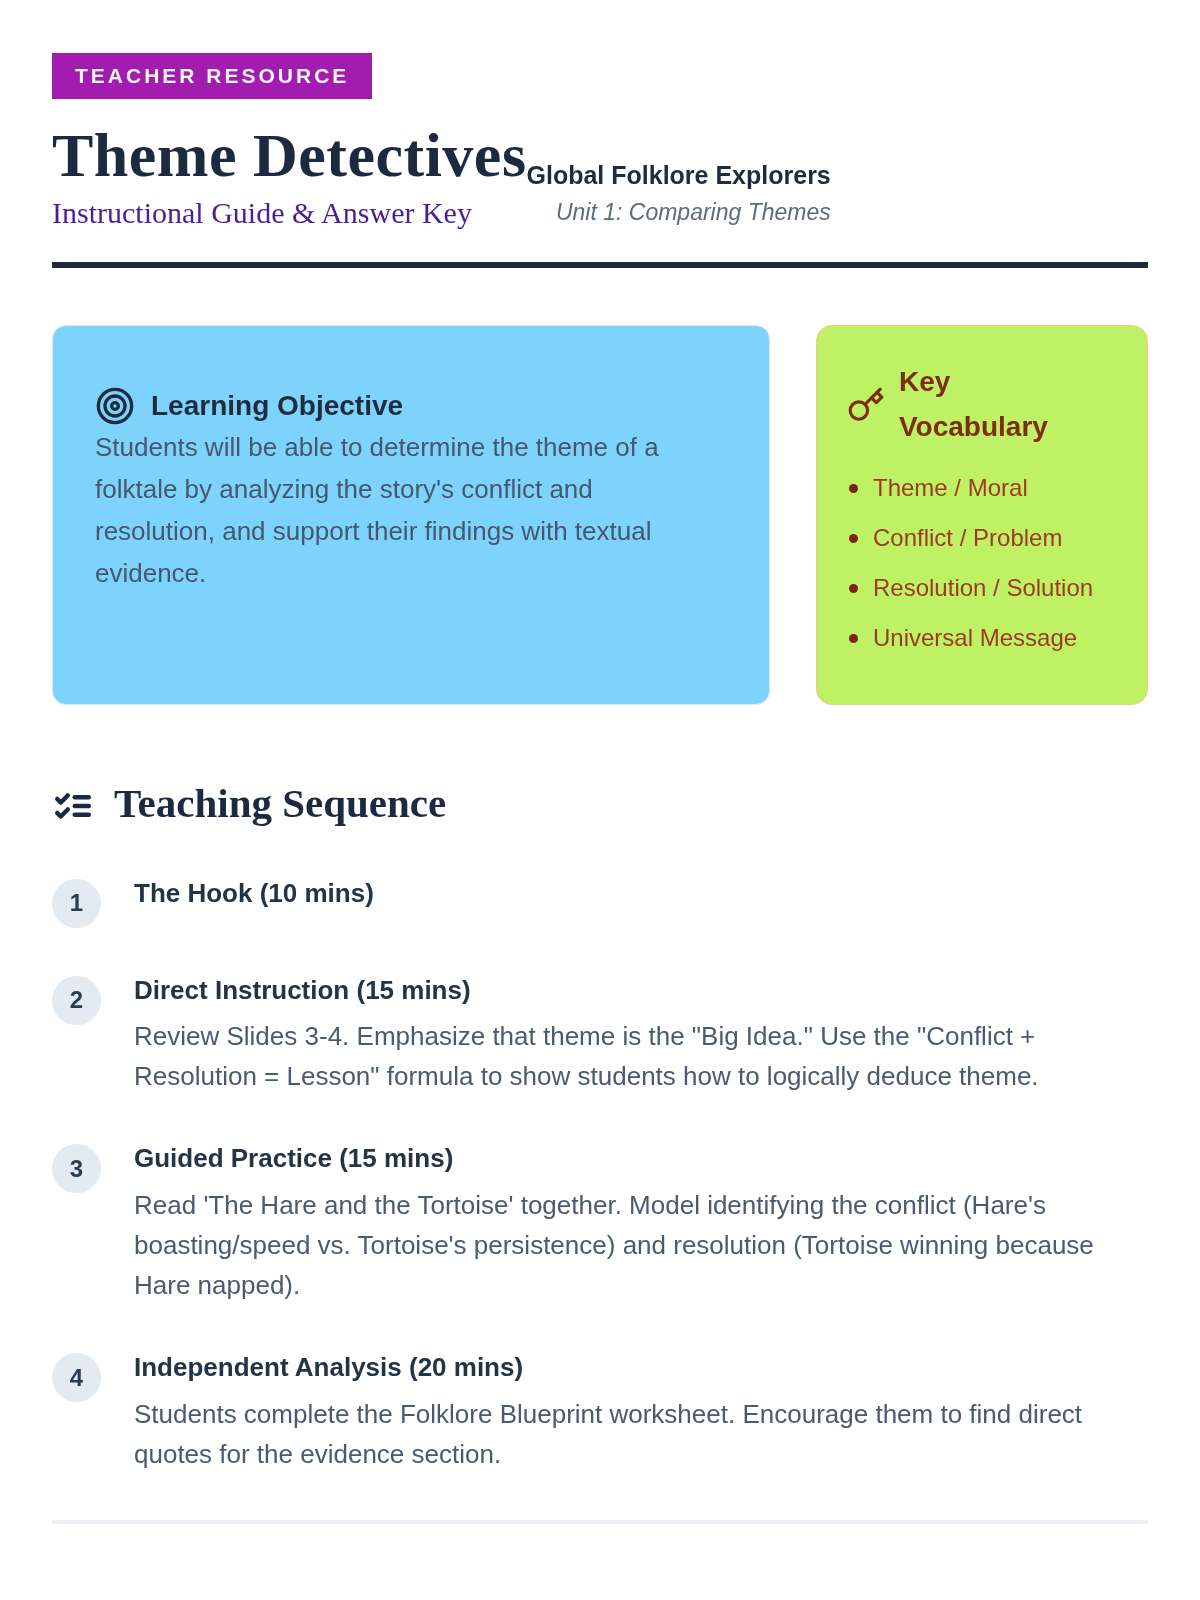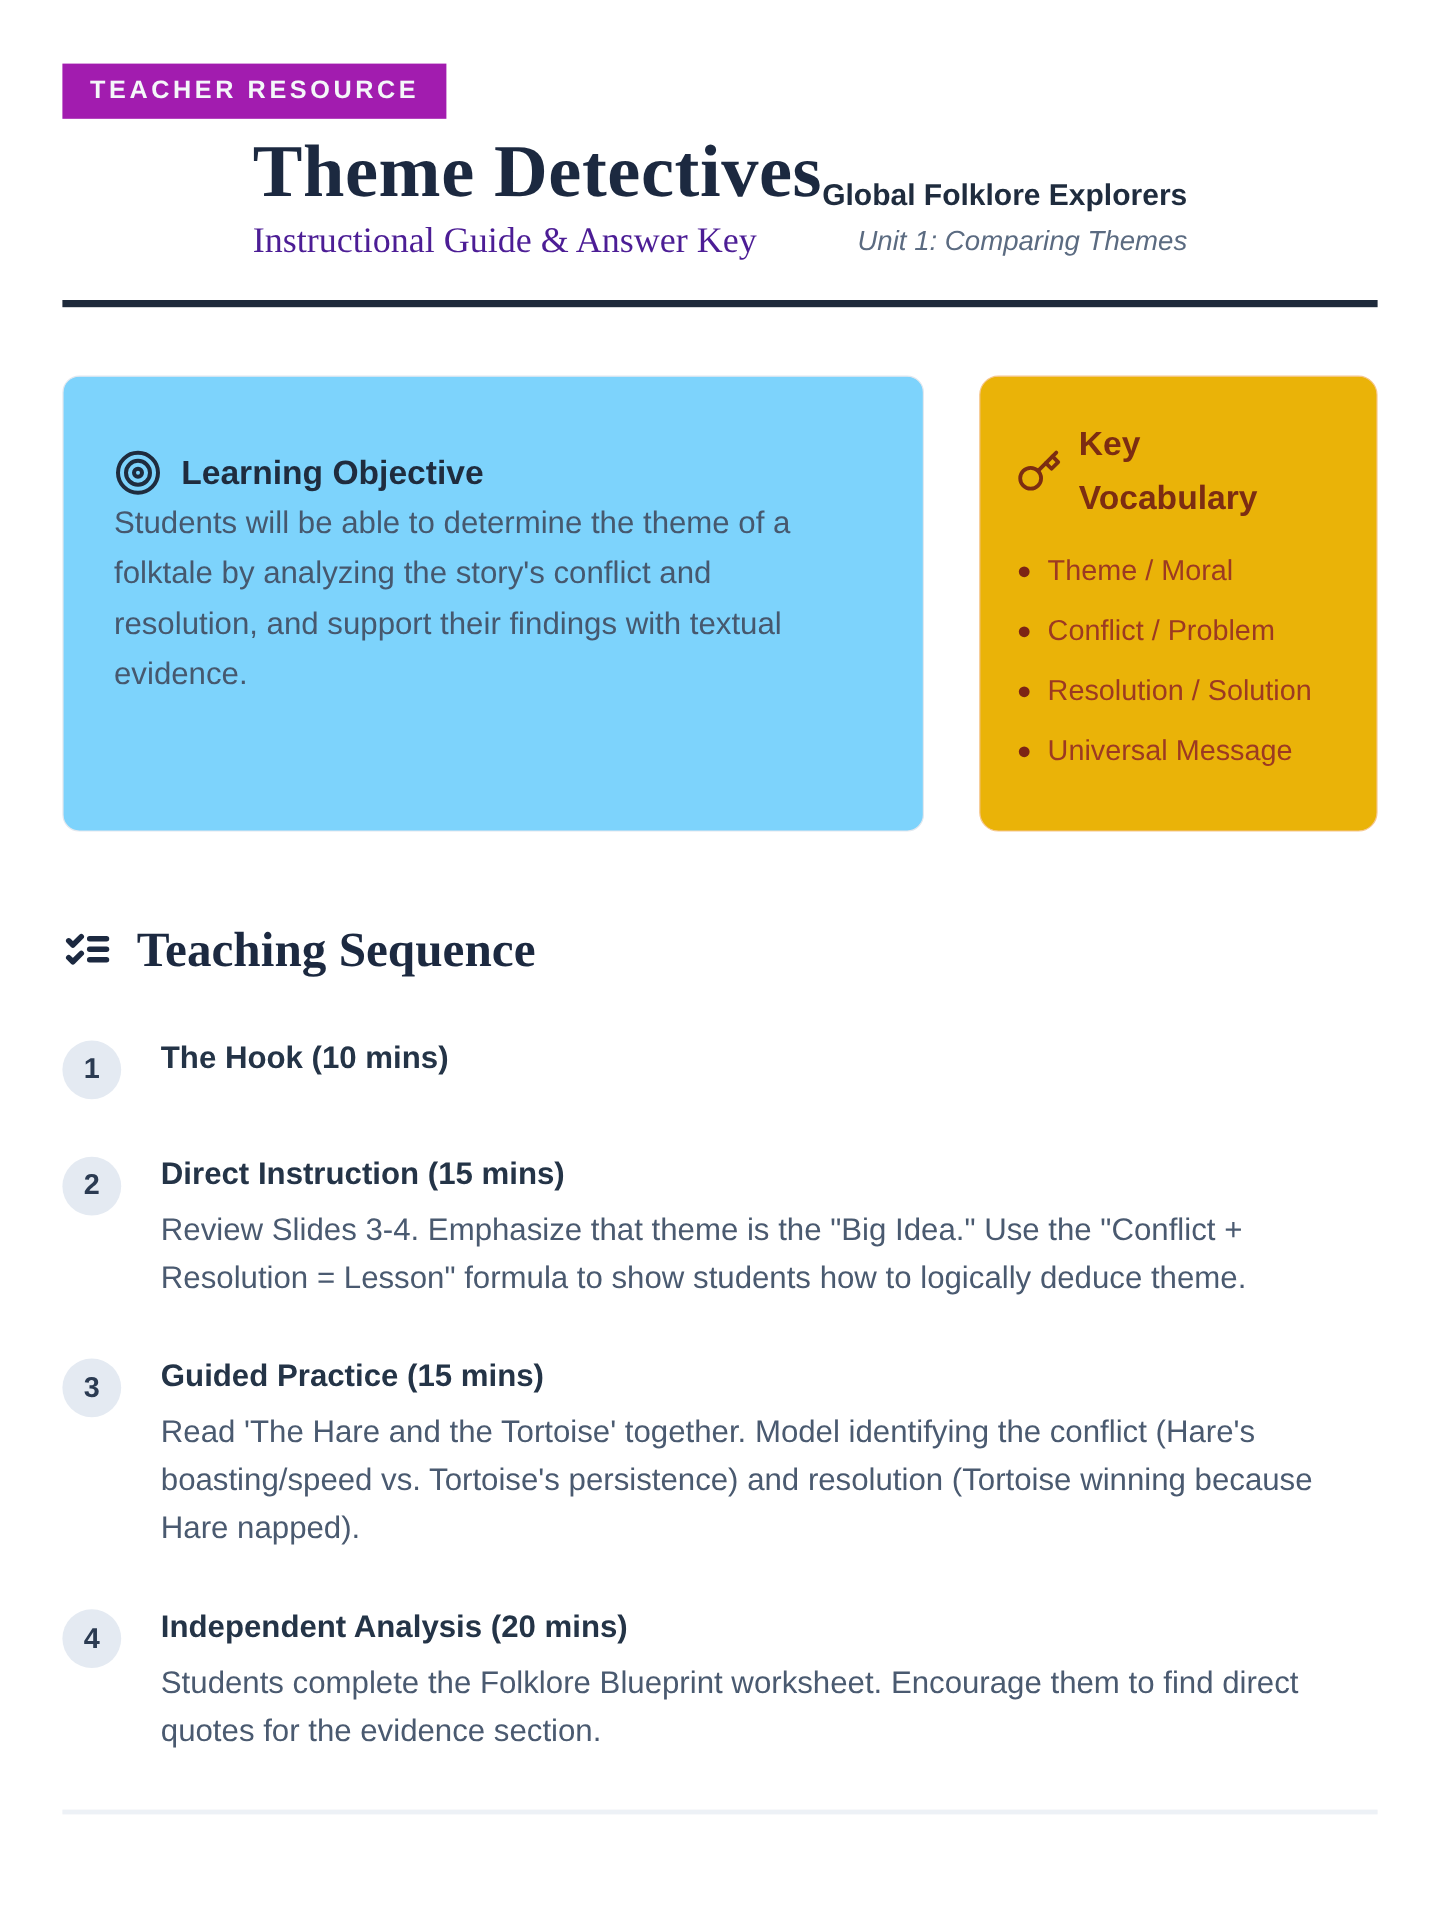--- a/index.html
+++ b/index.html
@@ -19,23 +19,23 @@
     display: inline-block;
     background: #a21caf;
     color: #f4f6f9;
     font-size: 21px;
     font-weight: 700;
     letter-spacing: 3px;
     padding: 11px 23px;
   }
   .header-row {
     display: flex;
-    justify-content: center;
+    justify-content: flex-start;
     align-items: flex-end;
-    margin-top: 12px;
+    margin-top: 24px;
   }
   .title {
     font-size: 62px;
     font-weight: 600;
     color: #1c2940;
     line-height: 1.05;
     letter-spacing: 0.5px;
   }
   .subtitle {
     font-size: 30px;
@@ -78,21 +78,21 @@
   }
   .objective-body {
     font-size: 26px;
     line-height: 42px;
     color: #46586e;
     max-width: 600px;
   }
   .card-vocab {
     width: 332px;
     flex: none;
-    background: #eab308;
+    background: #bef264;
     border: 1.5px solid #f6c68e;
     border-radius: 16px;
     padding: 34px 30px 30px 30px;
   }
   .vocab-heading-row {
     display: flex;
     align-items: center;
     gap: 14px;
   }
   .vocab-heading {
@@ -120,21 +120,21 @@
     top: 10px;
     width: 9px;
     height: 9px;
     border-radius: 50%;
     background: #7c2415;
   }
 
   
   .section-heading-row {
     display: flex;
-    align-items: center;
+    align-items: flex-end;
     gap: 20px;
     margin-top: 74px;
   }
   .section-heading {
     font-size: 41px;
     font-weight: 600;
     color: #1c2940;
   }
   .steps { margin-top: 50px; }
   .step {

